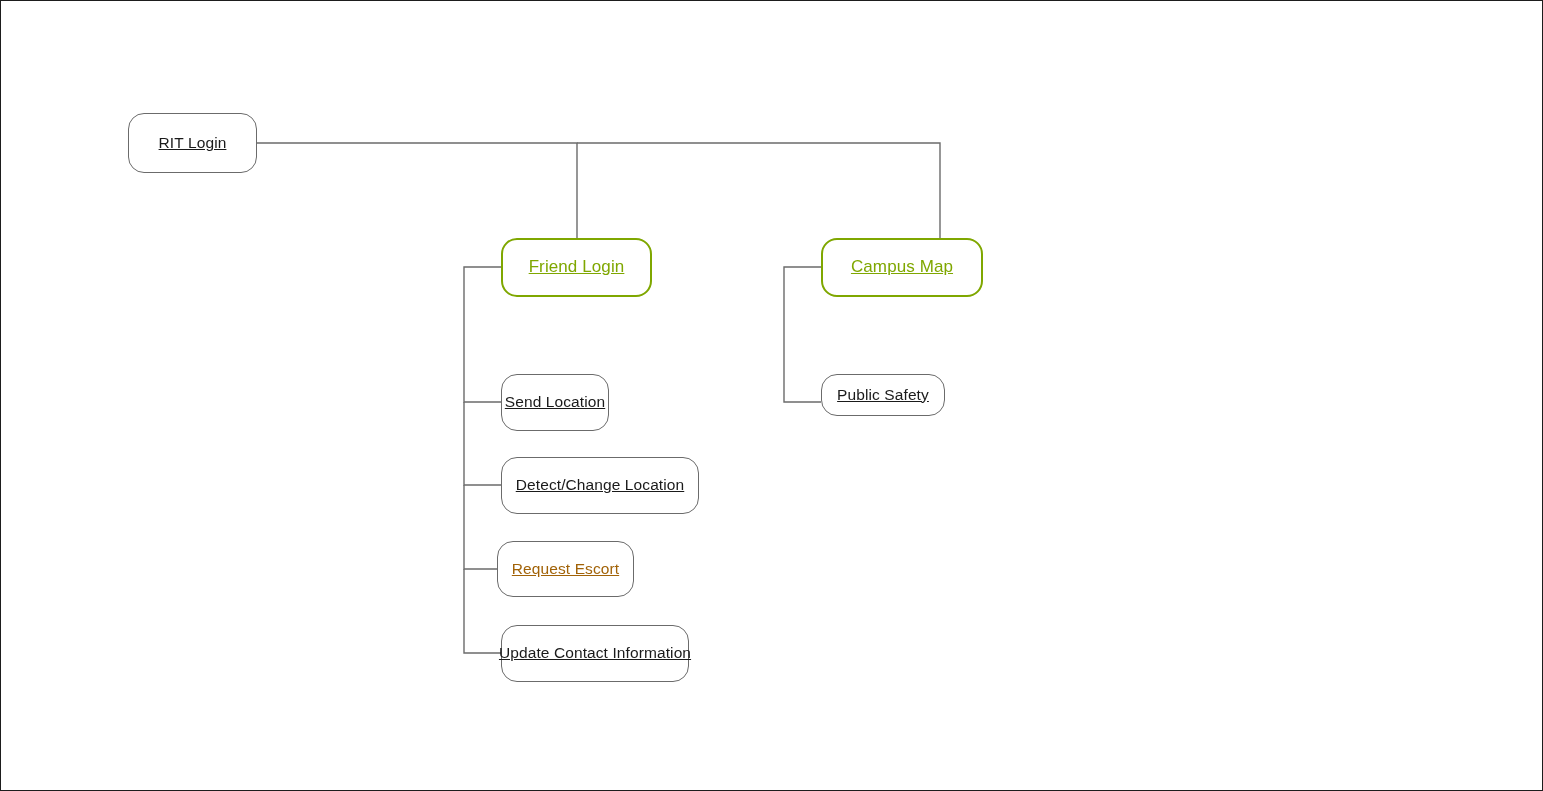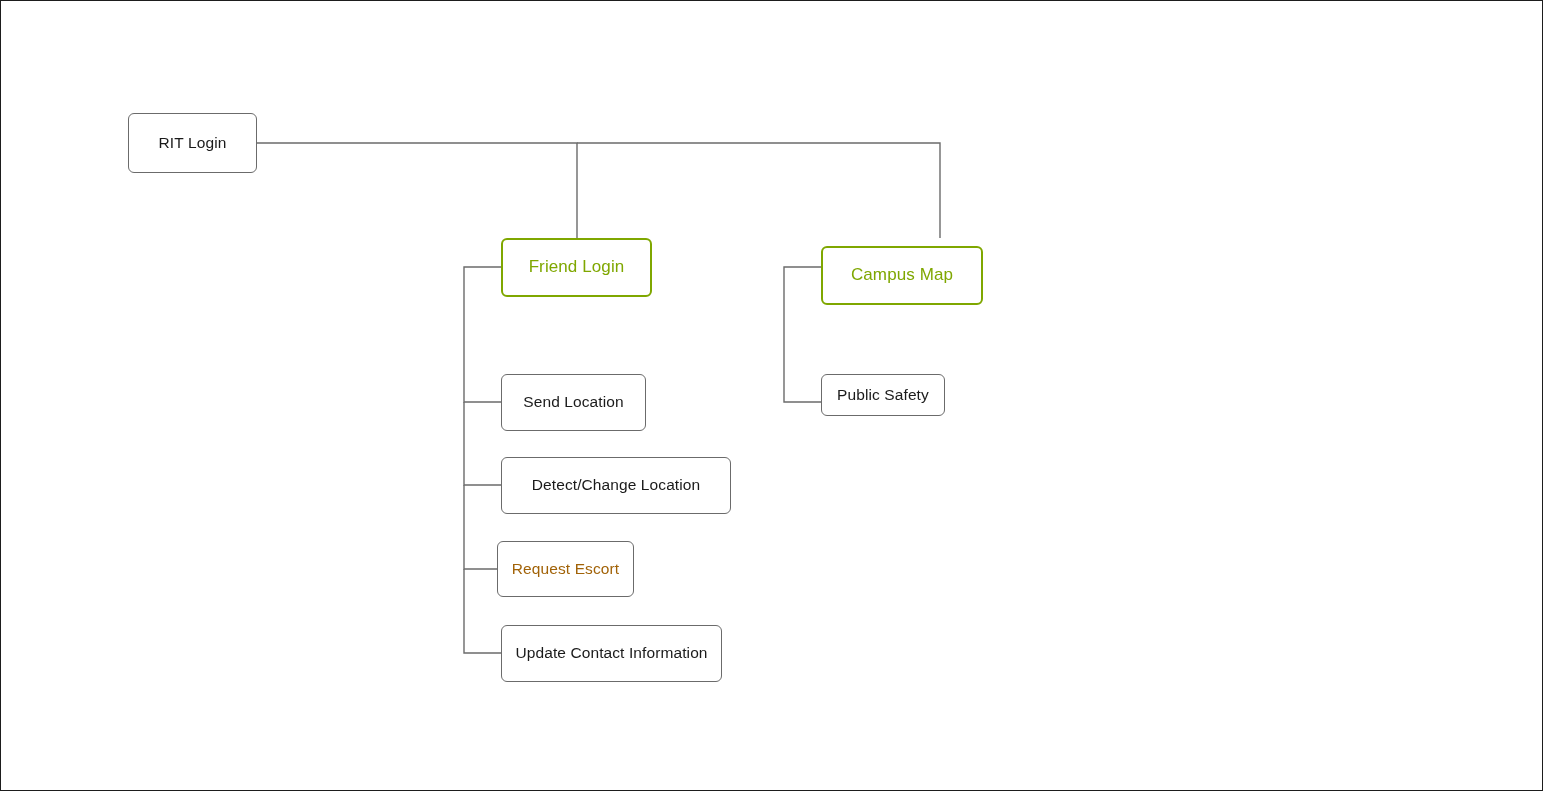--- a/index.html
+++ b/index.html
@@ -28,29 +28,30 @@
     height: 791px;
   }
   .node {
     position: absolute;
     box-sizing: border-box;
     display: flex;
     align-items: center;
     justify-content: center;
     background: #ffffff;
     border: 1px solid #6b6b6b;
-    border-radius: 6px;
+    border-radius: 16px;
     color: #1a1a1a;
     font-size: 15.5px;
     font-weight: 400;
     line-height: 1.2;
     letter-spacing: 0.1px;
     white-space: nowrap;
     text-align: center;
     z-index: 2;
+    text-decoration: underline;
   }
   .node.accent {
     border-width: 2px;
     border-style: solid;
   }
   .node-label {
     display: block;
     padding: 0 10px;
   }
   .node.root .node-label,
@@ -78,33 +79,33 @@
       </g>
   </svg>
 
   <div id="nodes">
       <div class="node root" style="left: 127px; top: 112px; width: 129px; height: 60px; border-color: rgb(107, 107, 107); color: rgb(26, 26, 26);">
         <span class="node-label">RIT Login</span>
       </div>
       <div class="node accent" style="left: 500px; top: 237px; width: 151px; height: 59px; border-color: rgb(127, 167, 0); color: rgb(127, 167, 0);">
         <span class="node-label">Friend Login</span>
       </div>
-      <div class="node accent" style="left: 820px; top: 237px; width: 162px; height: 59px; border-color: rgb(127, 167, 0); color: rgb(127, 167, 0); margin-top: 8px;">
+      <div class="node accent" style="left: 820px; top: 237px; width: 162px; height: 59px; border-color: rgb(127, 167, 0); color: rgb(127, 167, 0);">
         <span class="node-label">Campus Map</span>
       </div>
-      <div class="node leaf" style="left: 500px; top: 373px; width: 145px; height: 57px; border-color: rgb(107, 107, 107); color: rgb(26, 26, 26);">
+      <div class="node leaf" style="left: 500px; top: 373px; width: 108px; height: 57px; border-color: rgb(107, 107, 107); color: rgb(26, 26, 26);">
         <span class="node-label">Send Location</span>
       </div>
-      <div class="node leaf" style="left: 500px; top: 456px; width: 230px; height: 57px; border-color: rgb(107, 107, 107); color: rgb(26, 26, 26);">
+      <div class="node leaf" style="left: 500px; top: 456px; width: 198px; height: 57px; border-color: rgb(107, 107, 107); color: rgb(26, 26, 26);">
         <span class="node-label">Detect/Change Location</span>
       </div>
       <div class="node leaf" style="left: 496px; top: 540px; width: 137px; height: 56px; border-color: rgb(107, 107, 107); color: #a16207;">
         <span class="node-label">Request Escort</span>
       </div>
-      <div class="node leaf" style="left: 500px; top: 624px; width: 221px; height: 57px; border-color: rgb(107, 107, 107); color: rgb(26, 26, 26);">
+      <div class="node leaf" style="left: 500px; top: 624px; width: 188px; height: 57px; border-color: rgb(107, 107, 107); color: rgb(26, 26, 26);">
         <span class="node-label">Update Contact Information</span>
       </div>
       <div class="node leaf" style="left: 820px; top: 373px; width: 124px; height: 42px; border-color: rgb(107, 107, 107); color: rgb(26, 26, 26);">
         <span class="node-label">Public Safety</span>
       </div>
     </div>
 
 </div>
 
 </body></html>

